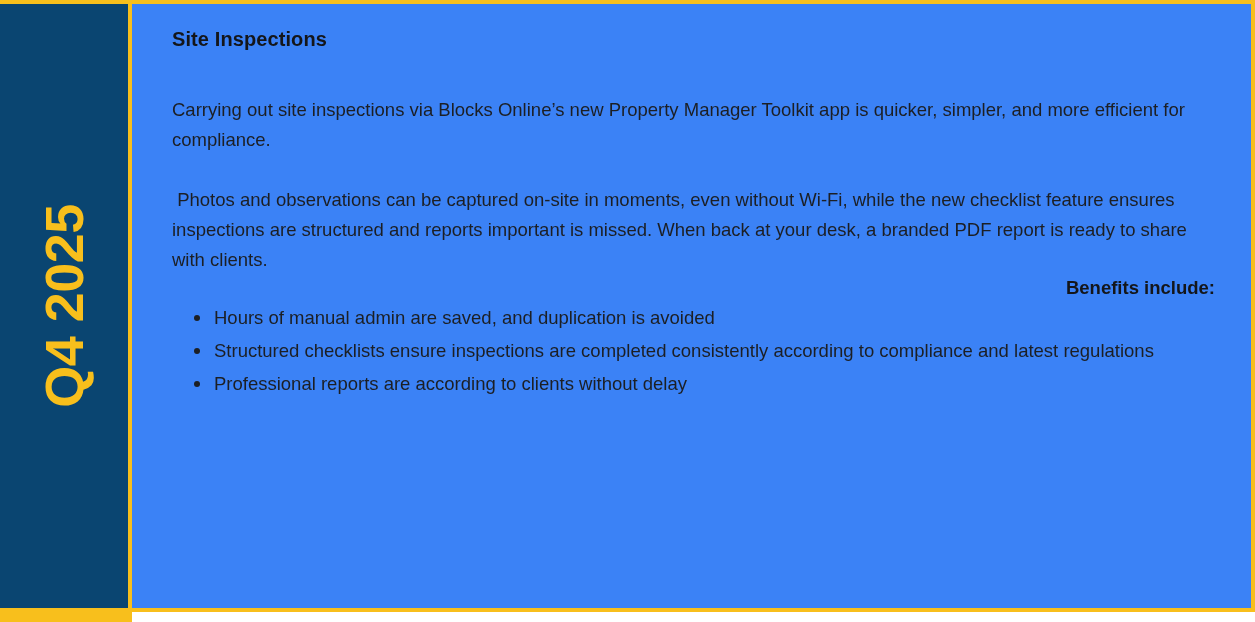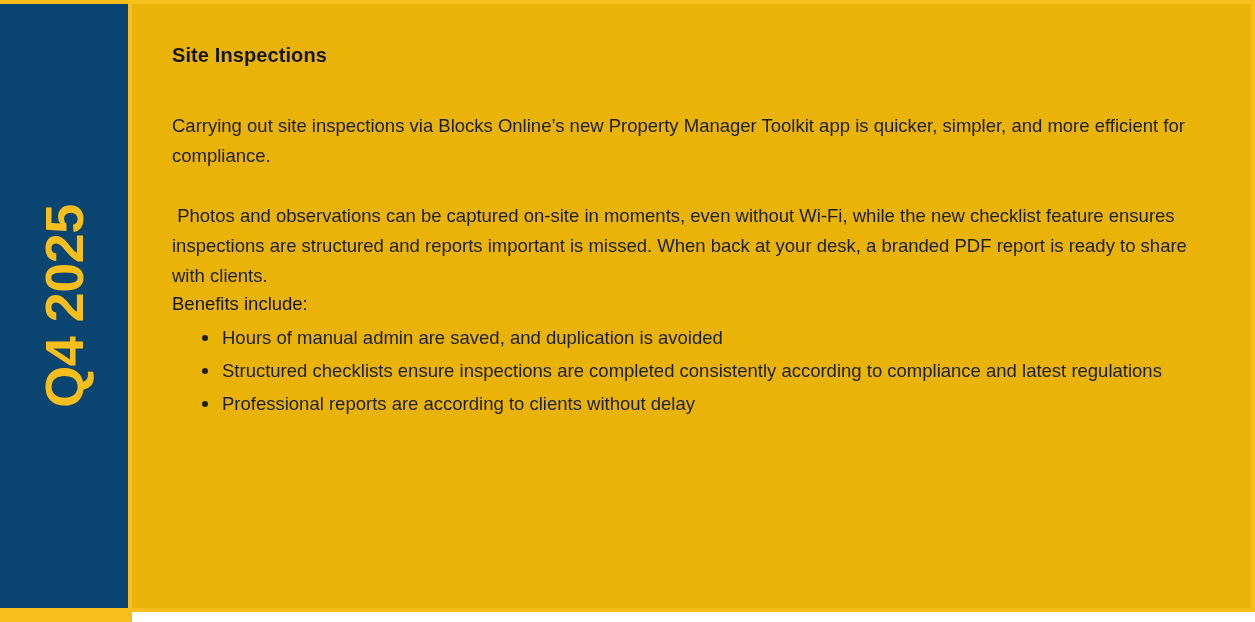--- a/index.html
+++ b/index.html
@@ -68,25 +68,25 @@
     background: #f8bf1c;
   }
 
   
   #content-card {
     position: absolute;
     left: 132px;
     top: 0;
     width: 1123px;
     height: 612px;
-    background: #eab308;
+    background: #3b82f6;
     border: 4px solid #f8bf1c;
     border-left: none;
     box-sizing: border-box;
-    padding: 40px 36px 20px 40px;
+    padding: 24px 36px 20px 40px;
   }
 
   #card-title {
     font-size: 20px;
     font-weight: bold;
     color: #14161a;
     margin: 0 0 44px 0;
     letter-spacing: 0.1px;
   }
 
@@ -97,27 +97,28 @@
     margin: 0 12px 30px 0;
     max-width: 1020px;
     white-space: pre-wrap;
   }
   .body-para.tight {
     margin-bottom: 2px;
   }
 
   #benefits-heading {
     font-size: 18.5px;
-    font-weight: normal;
+    font-weight: bold;
     color: #14161a;
     margin: 0 0 4px 0;
+    text-align: right;
   }
 
   #benefits-list {
-    margin: 8px;
+    margin: 0;
     padding: 0 0 0 40px;
     list-style: none;
     max-width: 1000px;
   }
   #benefits-list li {
     position: relative;
     font-size: 18.5px;
     color: #1c1f24;
     line-height: 1.62;
     margin: 0 0 3px 0;

